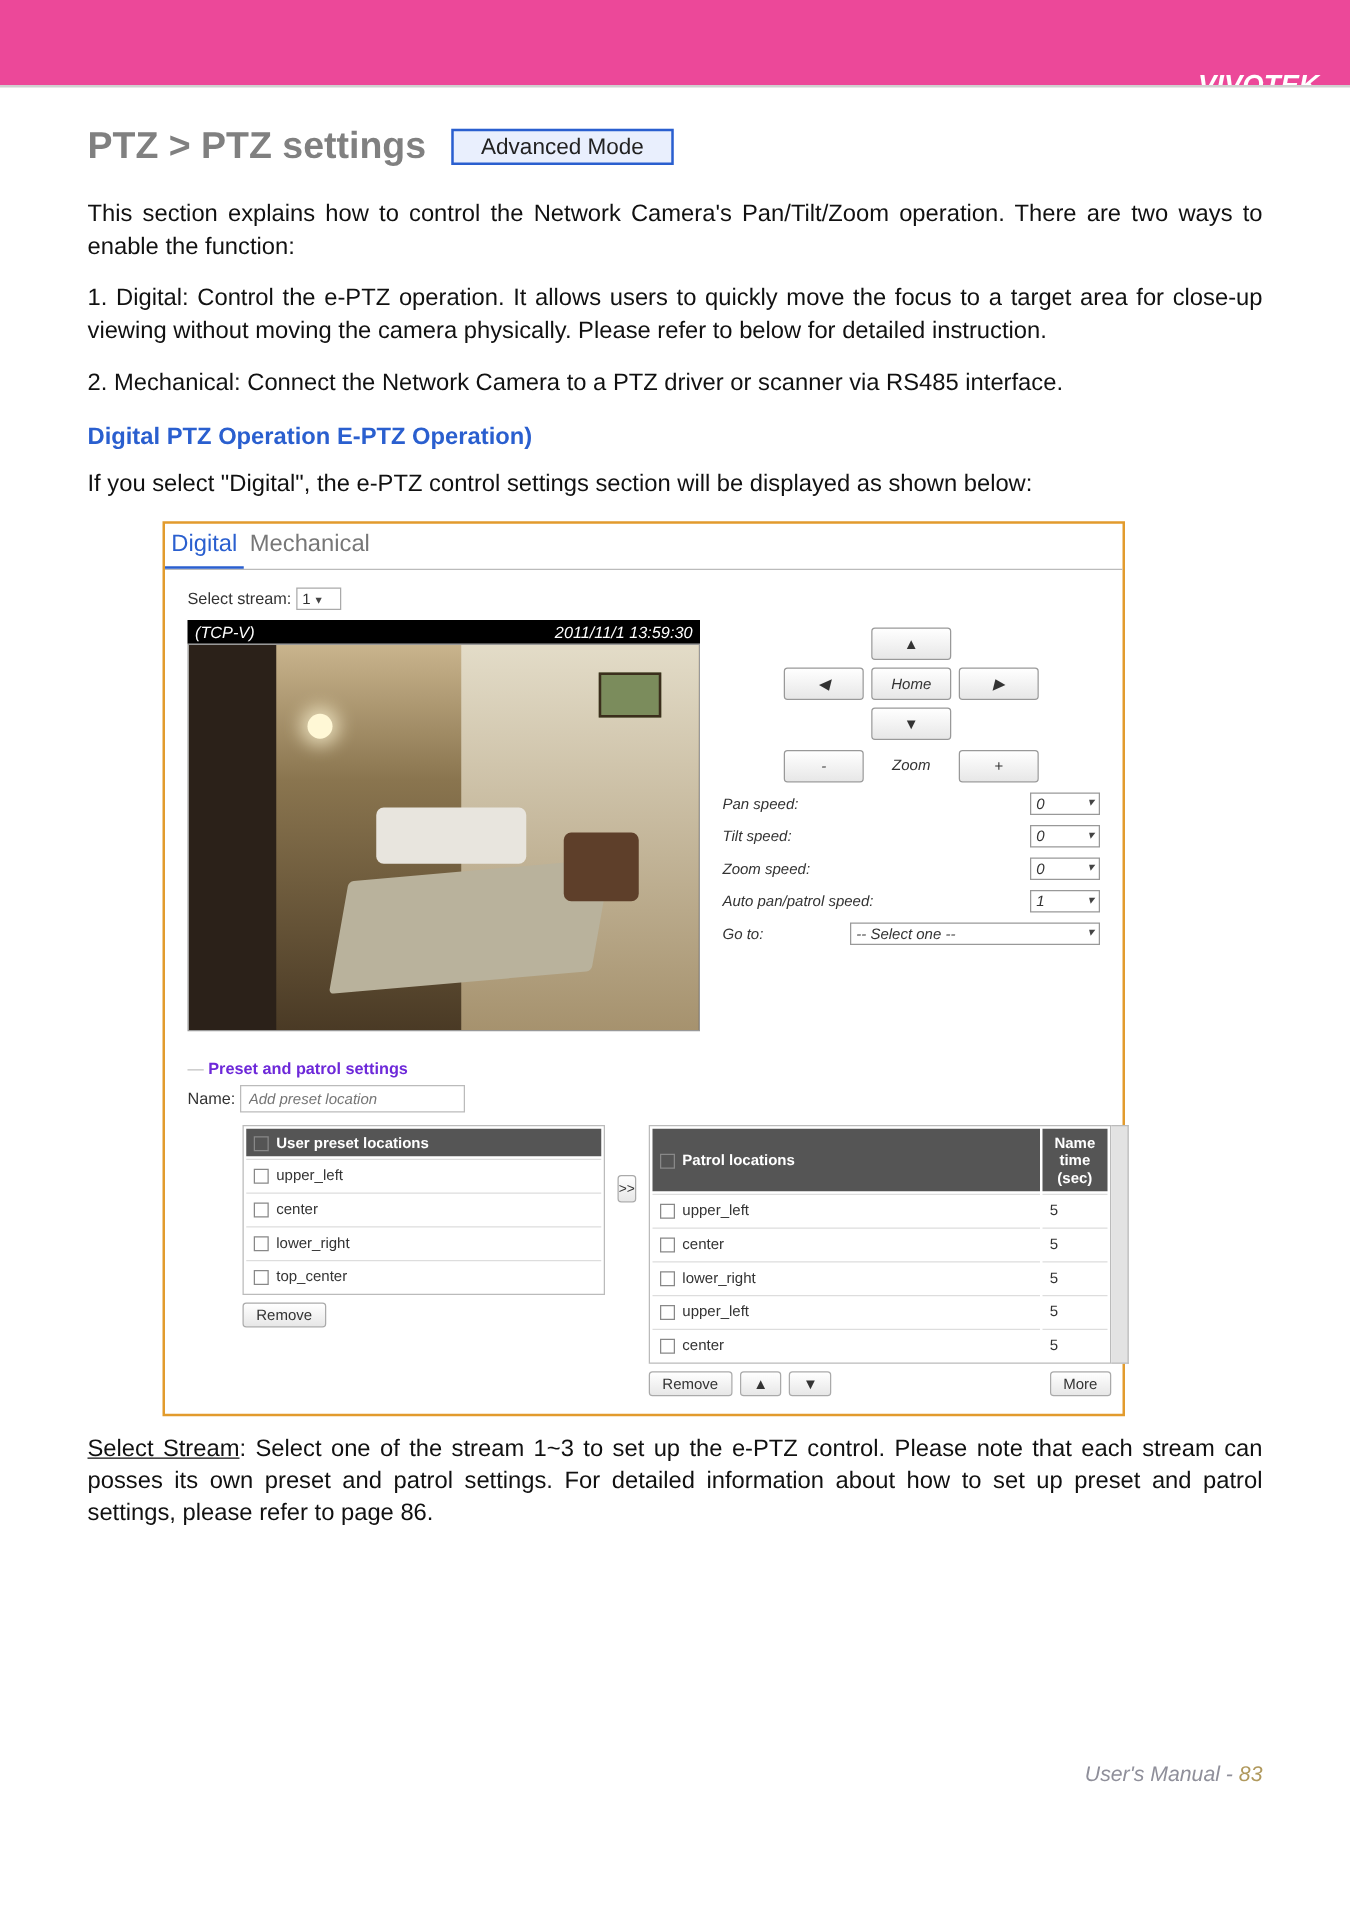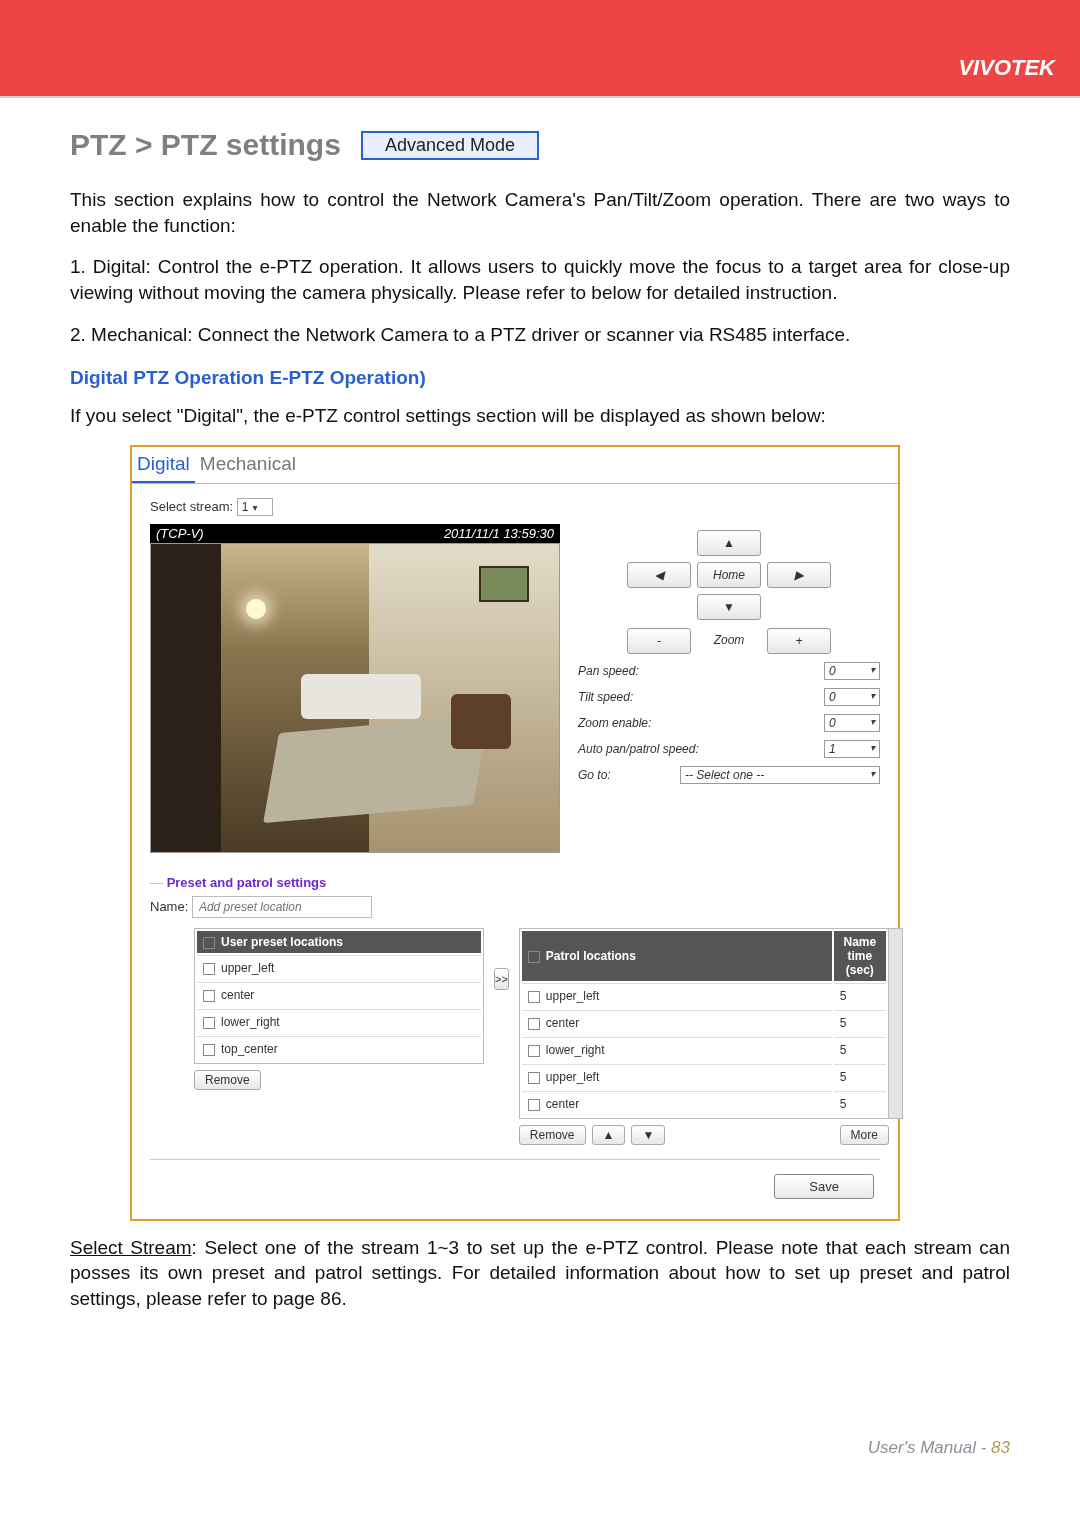--- a/index.html
+++ b/index.html
@@ -3,22 +3,22 @@
 <meta charset="utf-8">
 <style>
   * { box-sizing: border-box; margin: 0; padding: 0; }
   body {
     font-family: Arial, Helvetica, sans-serif;
     background: #fff;
     width: 1080px;
     margin: 0 auto;
   }
   .page-header {
-    background: #ef4444;
-    height: 96px;
+    background: #ec4899;
+    height: 68px;
     position: relative;
   }
   .page-header .brand {
     position: absolute;
     right: 25px;
     top: 55px;
     color: #fff;
     font-style: italic;
     font-weight: bold;
     font-size: 22px;
@@ -203,21 +203,21 @@
 
           <div class="speed-row">
             <span>Pan speed:</span>
             <span class="select-box">0</span>
           </div>
           <div class="speed-row">
             <span>Tilt speed:</span>
             <span class="select-box">0</span>
           </div>
           <div class="speed-row">
-            <span>Zoom enable:</span>
+            <span>Zoom speed:</span>
             <span class="select-box">0</span>
           </div>
           <div class="speed-row">
             <span>Auto pan/patrol speed:</span>
             <span class="select-box">1</span>
           </div>
           <div class="speed-row">
             <span>Go to:</span>
             <span class="select-box select-wide">-- Select one --</span>
           </div>
@@ -295,23 +295,20 @@
             <div style="display:flex; gap:6px;">
               <span class="small-btn">Remove</span>
               <span class="small-btn">▲</span>
               <span class="small-btn">▼</span>
             </div>
             <span class="small-btn">More</span>
           </div>
         </div>
       </div>
 
-      <div class="save-row">
-        <span class="save-btn">Save</span>
-      </div>
     </div>
   </div>
 
   <p class="after-text">
     <span class="ul">Select Stream</span><span>: Select one of the stream 1~3 to set up the e-PTZ control. Please note that each stream can posses its own preset and patrol settings. For detailed information about how to set up preset and patrol settings, please refer to page 86.</span>
   </p>
 
   <div class="footer">
     <span>User's Manual - </span><span class="pg">83</span>
   </div>

